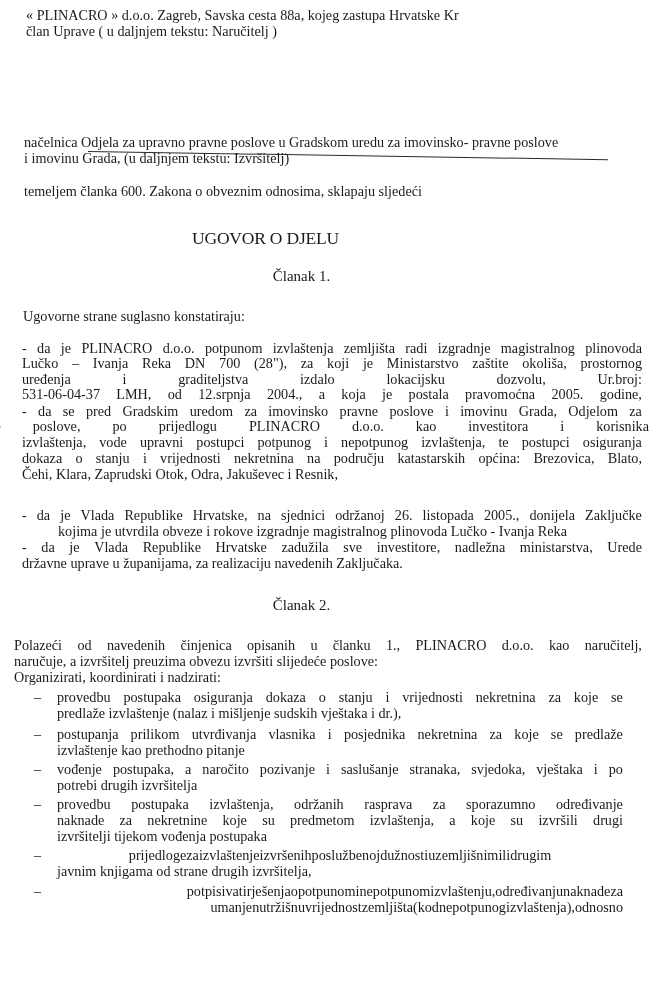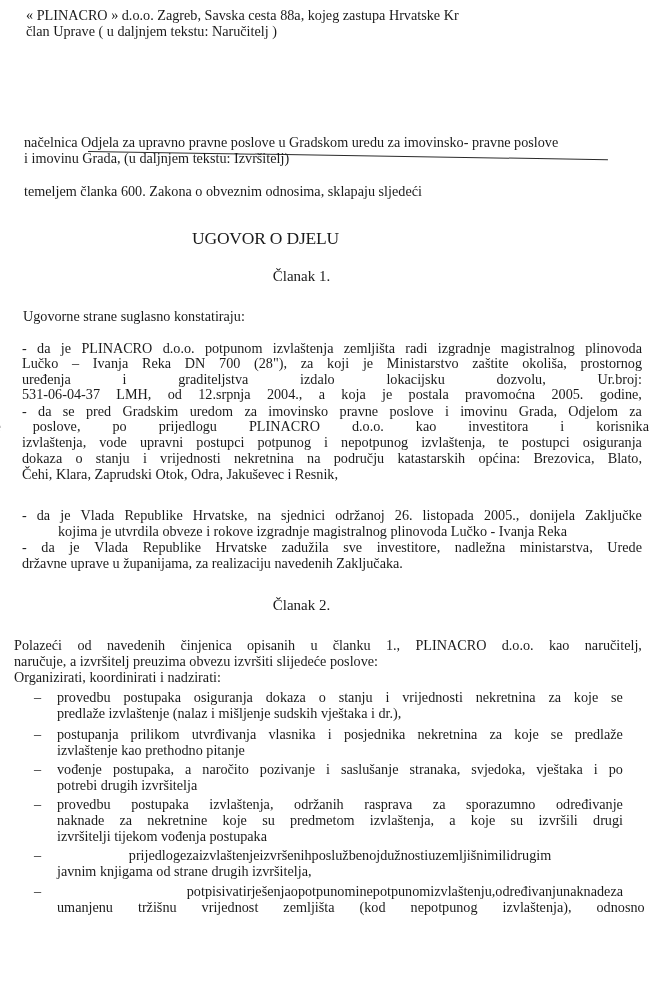--- a/index.html
+++ b/index.html
@@ -301,21 +301,21 @@
         <span>rješenja</span>
         <span>o</span>
         <span>potpunom</span>
         <span>i</span>
         <span>nepotpunom</span>
         <span>izvlaštenju,</span>
         <span>određivanju</span>
         <span>naknade</span>
         <span>za</span>
       </div>
-      <div class="line" style="left: 57px; top: 900px; width: 566px; display: flex; justify-content: space-between; gap: 25px;">
+      <div class="line" style="left: 57px; top: 900px; width: 566px; display: flex; justify-content: flex-end;">
         <span>umanjenu</span>
         <span>tržišnu</span>
         <span>vrijednost</span>
         <span>zemljišta</span>
         <span>(kod</span>
         <span>nepotpunog</span>
         <span>izvlaštenja),</span>
         <span>odnosno</span>
       </div>
     </div>

